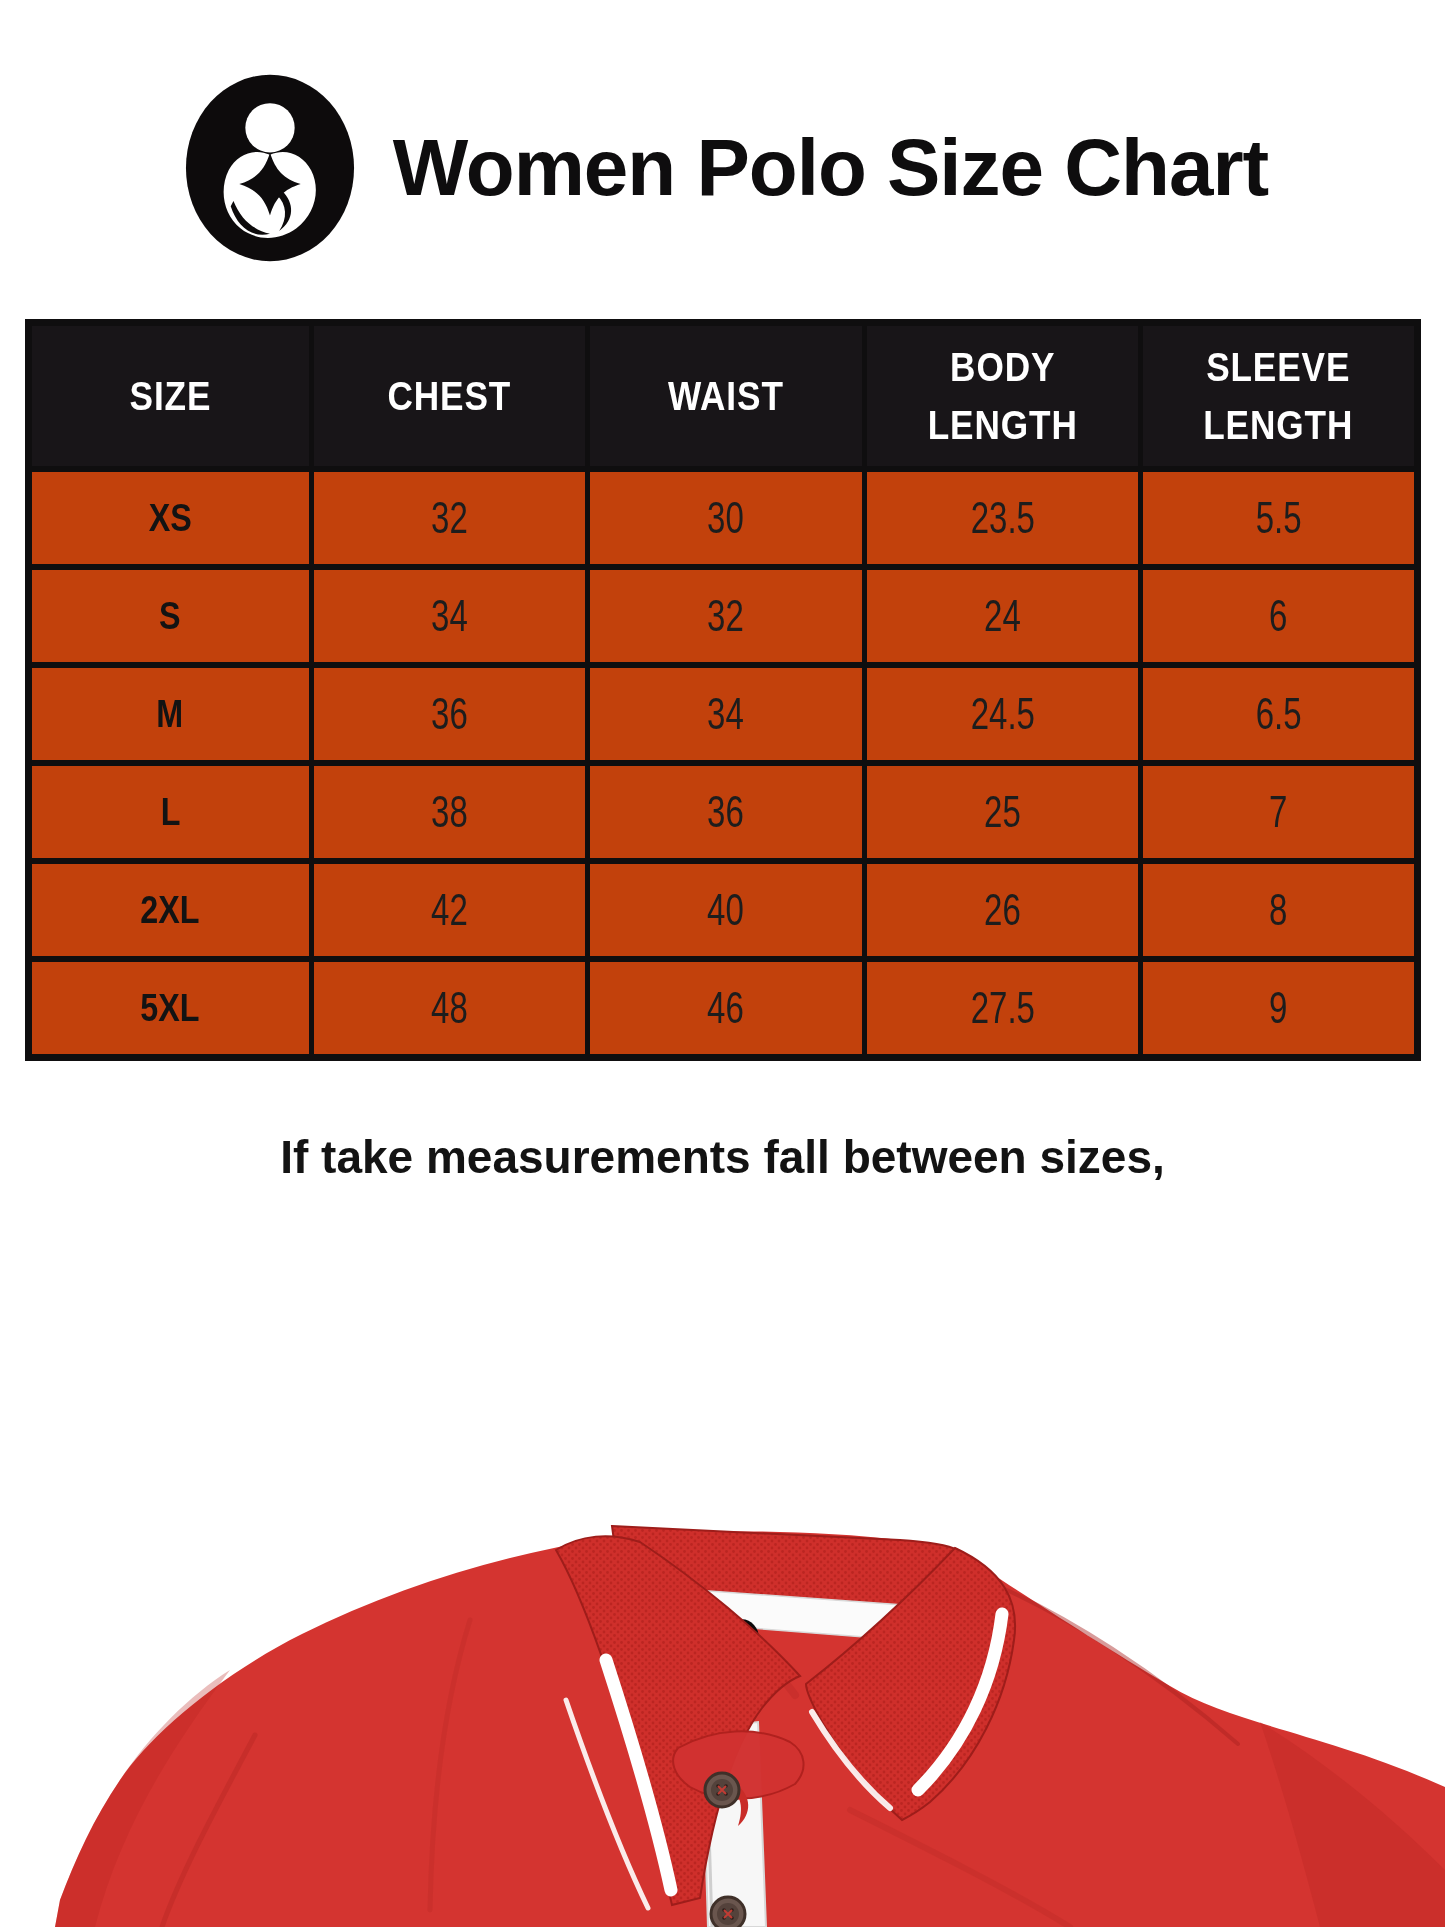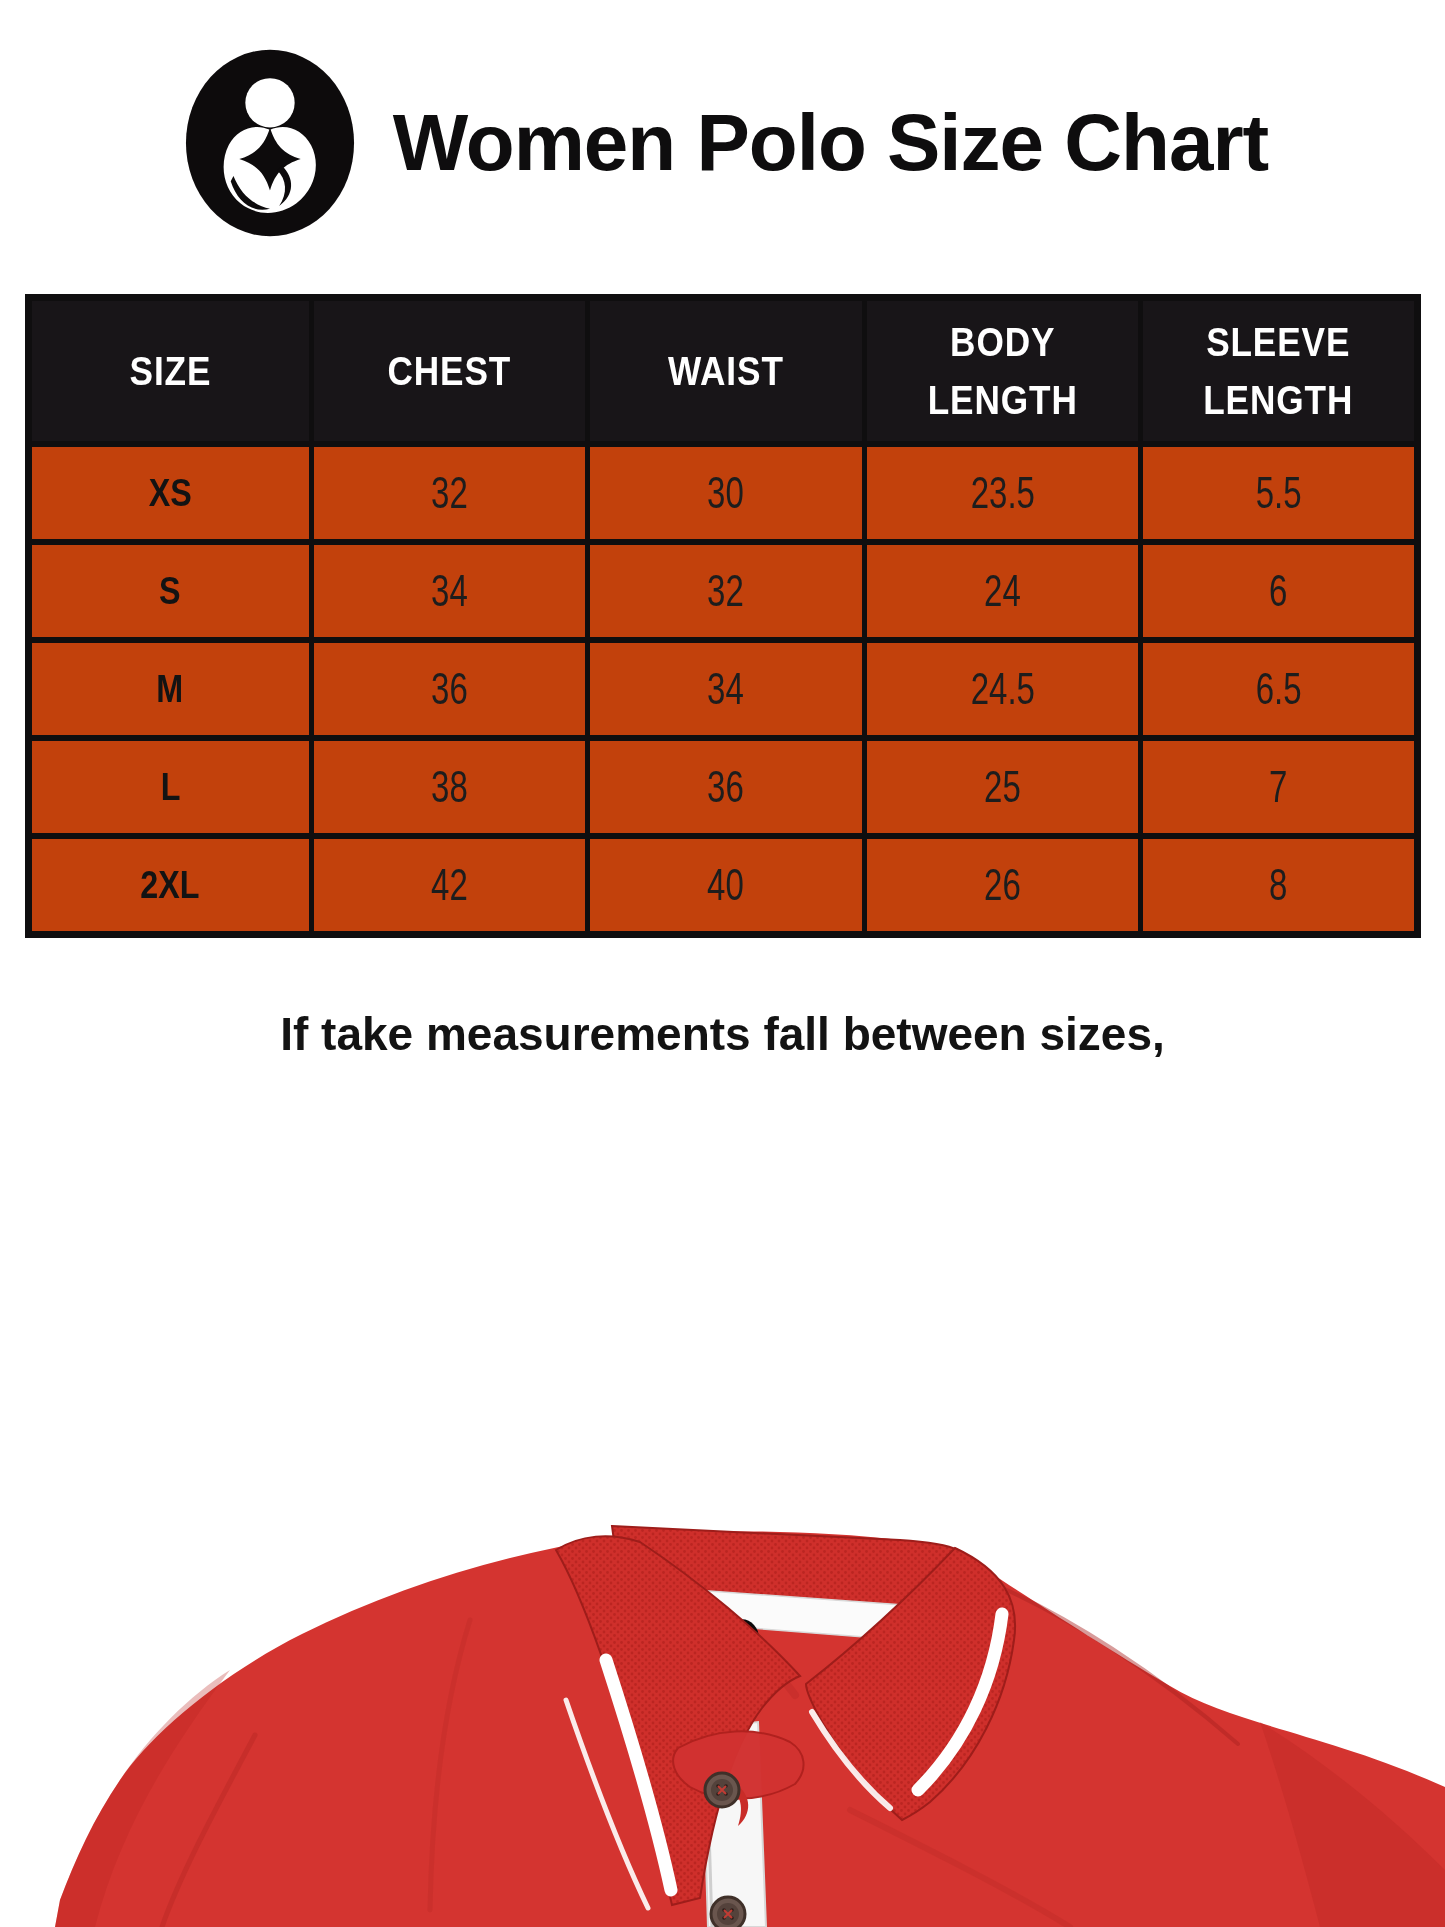--- a/index.html
+++ b/index.html
@@ -7,21 +7,21 @@
     width:1445px; height:1927px;
     background:#ffffff;
     font-family:"Liberation Sans","DejaVu Sans",sans-serif;
     position:relative; overflow:hidden;
     color:#141414;
   }
 
   
   .page-header{
     padding-top:48px;
-    display:flex; justify-content:center; align-items:center; gap:30px;
+    display:flex; justify-content:center; align-items:center; gap:30px;margin-top:25px;
   }
   .brand-logo{ width:186px; height:190px; flex:0 0 auto; }
   .page-title{
     font-size:80px; font-weight:800; letter-spacing:-1px;
     color:#0e0d0e; white-space:nowrap;
   }
 
   
   table.size-table{
     width:1396px; margin:56px auto 0;
@@ -139,20 +139,27 @@
       <td><span class="num">25</span></td>
       <td><span class="num">7</span></td>
     </tr>
     <tr>
       <td><span class="size-lbl">2XL</span></td>
       <td><span class="num">42</span></td>
       <td><span class="num">40</span></td>
       <td><span class="num">26</span></td>
       <td><span class="num">8</span></td>
     </tr>
+    <tr>
+      <td><span class="size-lbl">5XL</span></td>
+      <td><span class="num">48</span></td>
+      <td><span class="num">46</span></td>
+      <td><span class="num">27.5</span></td>
+      <td><span class="num">9</span></td>
+    </tr>
   </tbody>
 </table>
 
 <div class="fit-note">
   <div>If take measurements fall between sizes,</div>
 </div>
 
 <div class="polo-wrap">
   <svg viewBox="0 0 1445 437" width="1445" height="437">
 

